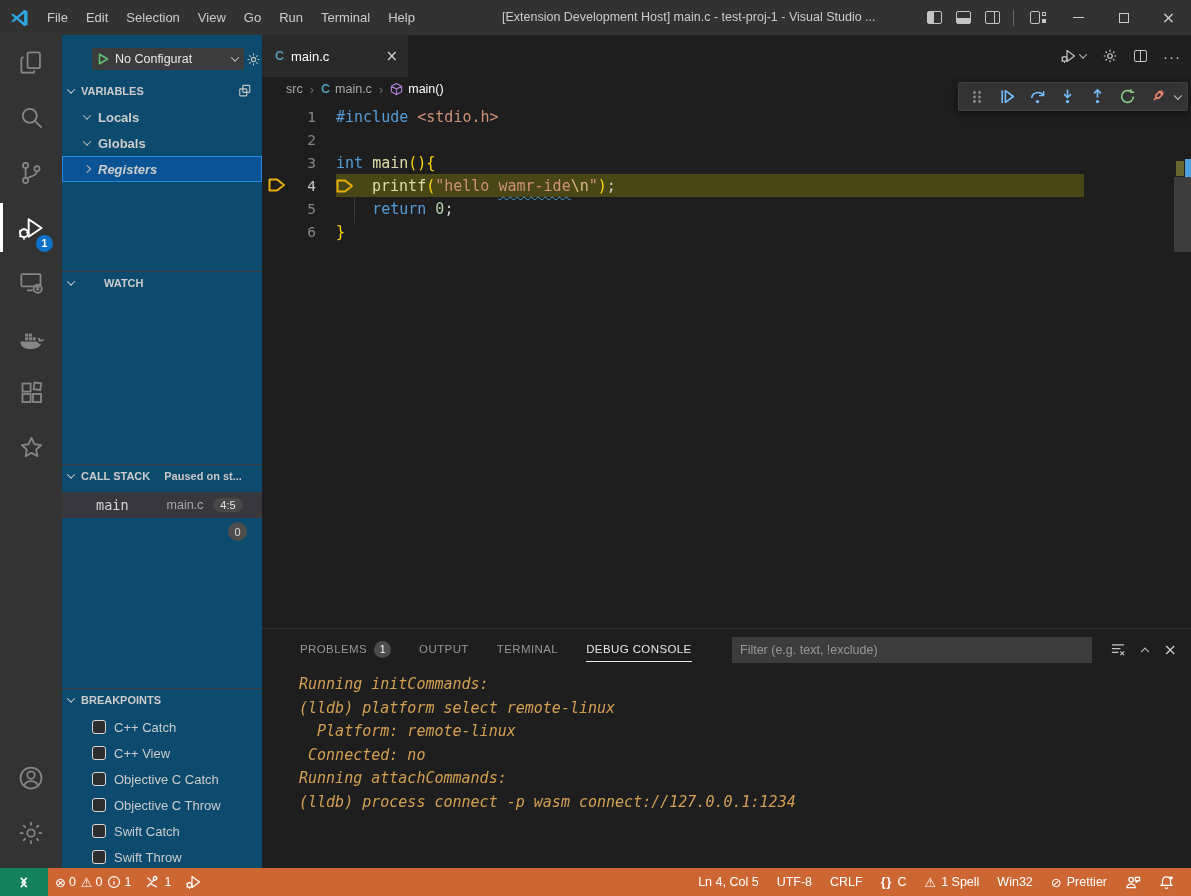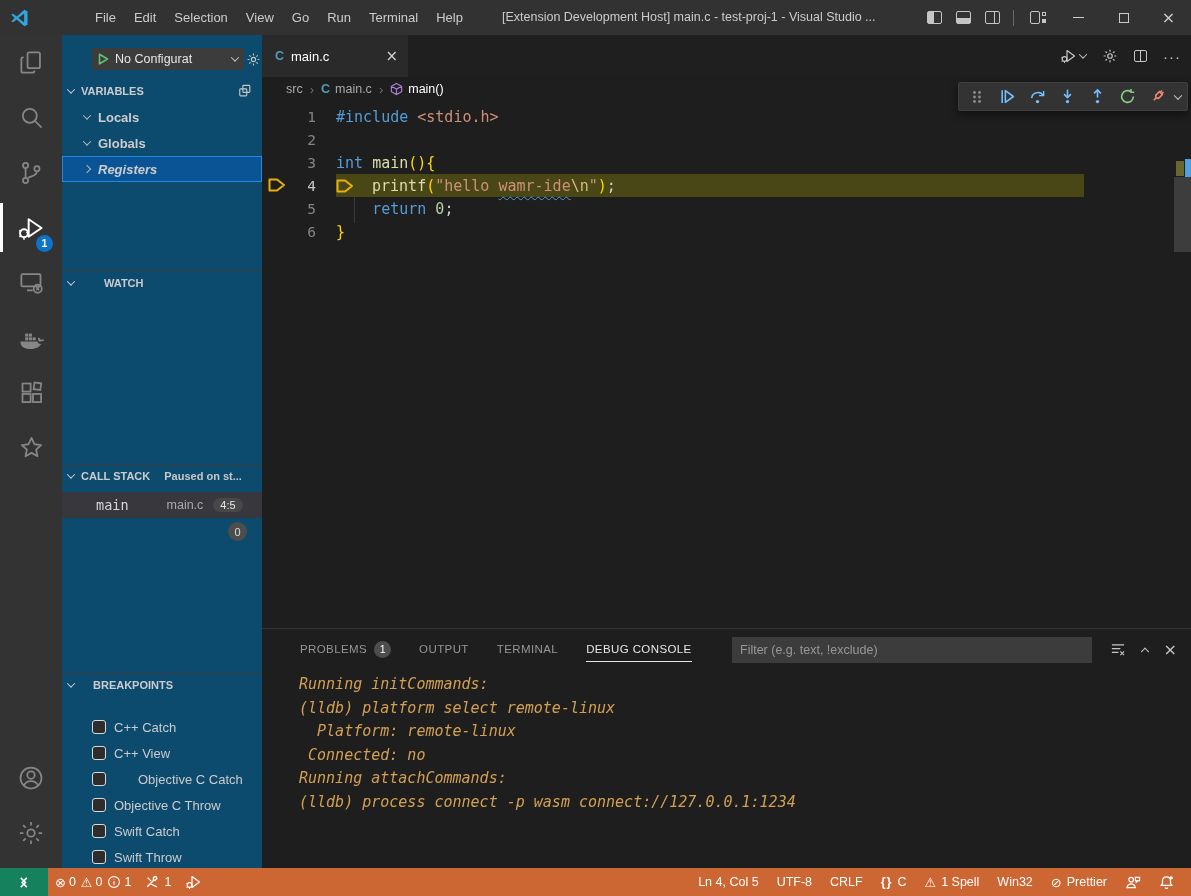--- a/index.html
+++ b/index.html
@@ -3,21 +3,21 @@
 <meta charset="utf-8">
 <style>
   * { margin:0; padding:0; box-sizing:border-box; }
   html,body { background:#1e1e1e; }
   .app { position:relative; width:1191px; height:896px; background:#1e1e1e; overflow:hidden;
          font-family:"Liberation Sans",sans-serif; color:#cccccc; font-size:13px; }
   svg { display:block; }
 
   
   .titlebar { position:absolute; left:0; top:0; width:1191px; height:35px; background:#323233;
-              display:flex; align-items:center;gap:48px; }
+              display:flex; align-items:center; }
   .logo { margin:0 8px 0 10px; }
   .menus { display:flex; height:35px; align-items:center; }
   .menu-item { padding:0 9px; color:#cccccc; font-size:13px; height:26px; line-height:26px; border-radius:4px; }
   .win-title { position:absolute; left:502px; top:0; height:35px; line-height:35px; font-size:12.5px; color:#cccccc; white-space:nowrap; }
   .win-controls { position:absolute; right:0; top:0; height:35px; display:flex; align-items:center; }
   .layout-ic { width:15px; height:13px; border:1.2px solid #c5c5c5; border-radius:2px; margin:0 7px; position:relative; }
   .layout-ic.fill-left::before { content:""; position:absolute; left:0; top:0; bottom:0; width:6px; background:#c5c5c5; }
   .layout-ic.fill-bottom::before { content:""; position:absolute; left:0; right:0; bottom:0; height:5px; background:#c5c5c5; }
   .layout-ic.split-right::before { content:""; position:absolute; right:4px; top:0; bottom:0; width:1.2px; background:#c5c5c5; }
   .tb-sep { width:1px; height:16px; background:#6a6a6a; margin:0 6px; }
@@ -303,34 +303,34 @@
       <span>CALL STACK</span>
       <span class="paused-txt">Paused on st...</span>
     </div>
     <div class="stack-row" style="top:457px;">
       <span class="stack-fn">main</span>
       <span class="stack-file">main.c</span>
       <span class="stack-loc">4:5</span>
     </div>
     <div class="zero-badge" style="top:487px;">0</div>
 
-    <div class="sec-head" style="top:638px;gap:12px;">
+    <div class="sec-head" style="top:653px;">
       <span class="chev down"></span>
       <span>BREAKPOINTS</span>
     </div>
     <div id="bp-list">
         <div class="bp-row" style="top: 679px;">
           <span class="bp-check"></span>
           <span>C++ Catch</span>
         </div>
         <div class="bp-row" style="top: 705px;">
           <span class="bp-check"></span>
           <span>C++ View</span>
         </div>
-        <div class="bp-row" style="top: 731px; gap: 24px;">
+        <div class="bp-row" style="top: 731px;">
           <span class="bp-check"></span>
           <span>Objective C Catch</span>
         </div>
         <div class="bp-row" style="top: 757px;">
           <span class="bp-check"></span>
           <span>Objective C Throw</span>
         </div>
         <div class="bp-row" style="top: 783px;">
           <span class="bp-check"></span>
           <span>Swift Catch</span>

